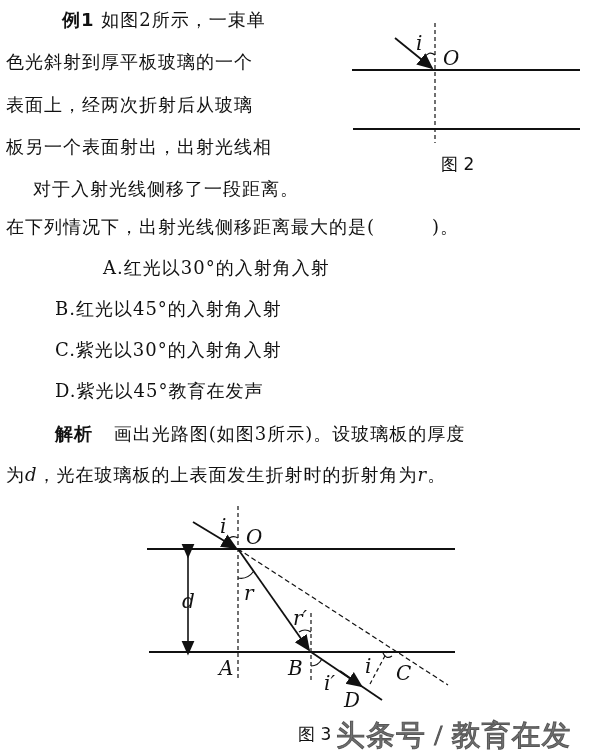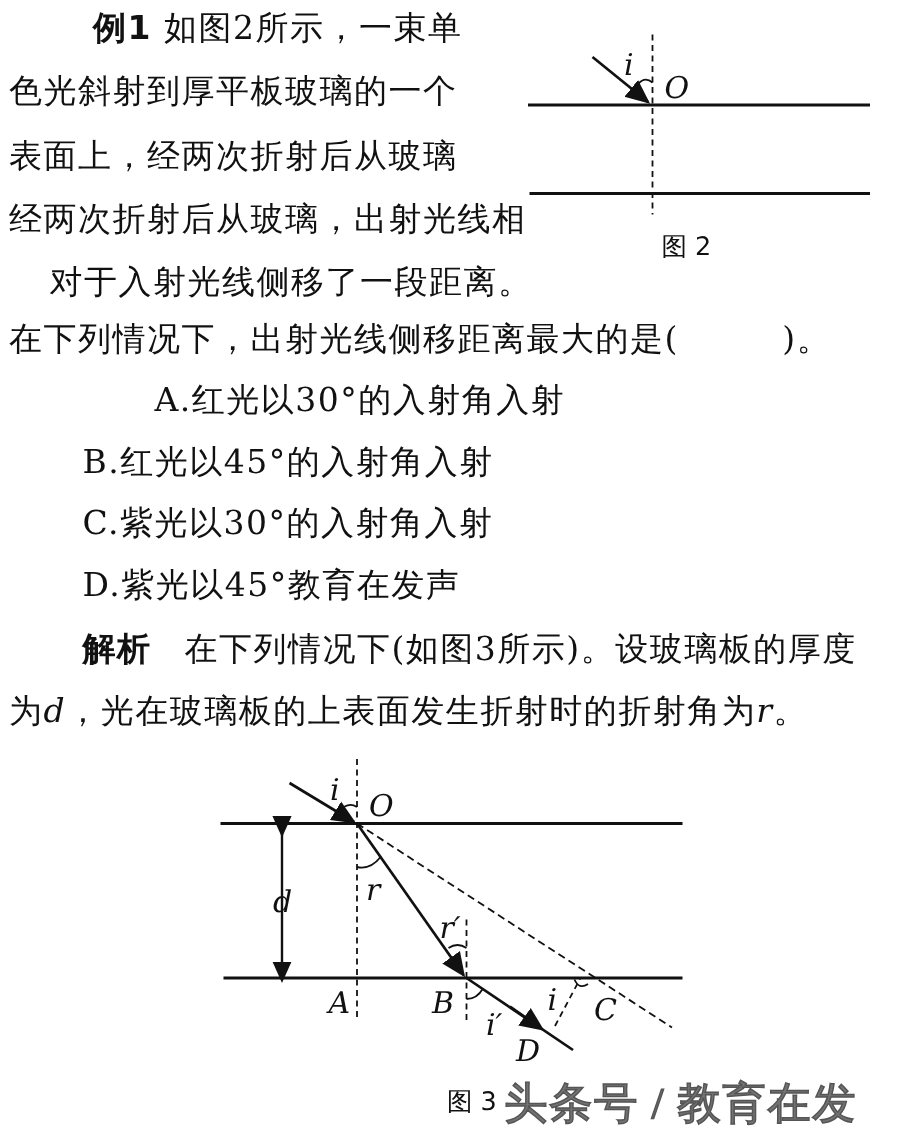--- a/index.html
+++ b/index.html
@@ -1,47 +1,47 @@
 <!DOCTYPE html>
 <html><head>
 <meta charset="utf-8">
 <style>
   html, body { margin:0; padding:0; background:#ffffff; }
   body { width:600px; height:754px; position:relative; overflow:hidden;
          font-family:"DejaVu Serif", serif; color:#111; }
-  .t { position:absolute; white-space:nowrap; font-size:22px; line-height:28px; letter-spacing:1px; }
+  .t { position:absolute; white-space:nowrap; font-size:18px; line-height:28px; letter-spacing:1px; }
   .bold { font-weight:bold; font-family:"DejaVu Sans", sans-serif; }
   .it { font-style:italic; }
   svg { position:absolute; left:0; top:0; }
   .lbl { font-family:"DejaVu Serif", serif; font-style:italic; font-size:20px; fill:#111; }
   .cap { font-family:"DejaVu Sans", sans-serif; font-size:17px; fill:#111; }
   .wm { position:absolute; left:336px; top:716px; font-family:Liberation Serif, serif;
         font-size:29px; color:#737373; -webkit-text-stroke:1px #555; letter-spacing:1px; }
 </style>
 </head>
 <body>
 
 <div class="t" style="left:62px;top:6px;">
   <span class="bold">例1</span>
   <span>如图2所示，一束单</span>
 </div>
 <div class="t" style="left:6px;top:48px;">色光斜射到厚平板玻璃的一个</div>
 <div class="t" style="left:6px;top:91px;">表面上，经两次折射后从玻璃</div>
-<div class="t" style="left:6px;top:133px;">经两次折射后从玻璃，出射光线相</div>
+<div class="t" style="left:6px;top:133px;">板另一个表面射出，出射光线相</div>
 <div class="t" style="left:6px;top:175px;margin-left:27px;">对于入射光线侧移了一段距离。</div>
 <div class="t" style="left:6px;top:213px;text-align:center;">在下列情况下，出射光线侧移距离最大的是(　　　)。</div>
 
 <div class="t" style="left:55px;top:254px;margin-left:48px;">A.红光以30°的入射角入射</div>
 <div class="t" style="left:55px;top:295px;">B.红光以45°的入射角入射</div>
 <div class="t" style="left:55px;top:336px;">C.紫光以30°的入射角入射</div>
 <div class="t" style="left:55px;top:377px;">D.紫光以45°教育在发声</div>
 
 <div class="t" style="left:55px;top:420px;">
   <span class="bold">解析</span>
-  <span style="margin-left:14px;">在下列情况下(如图3所示)。设玻璃板的厚度</span>
+  <span style="margin-left:14px;">画出光路图(如图3所示)。设玻璃板的厚度</span>
 </div>
 <div class="t" style="left:6px;top:461px;">
   <span>为</span><span class="it">d</span><span>，光在玻璃板的上表面发生折射时的折射角为</span><span class="it">r</span><span>。</span>
 </div>
 
 <svg width="600" height="754">
   <defs>
     <marker id="arr" markerWidth="10" markerHeight="10" refX="8" refY="5" orient="auto">
       <path d="M0,1 L9,5 L0,9 Z" fill="#111"></path>
     </marker>

